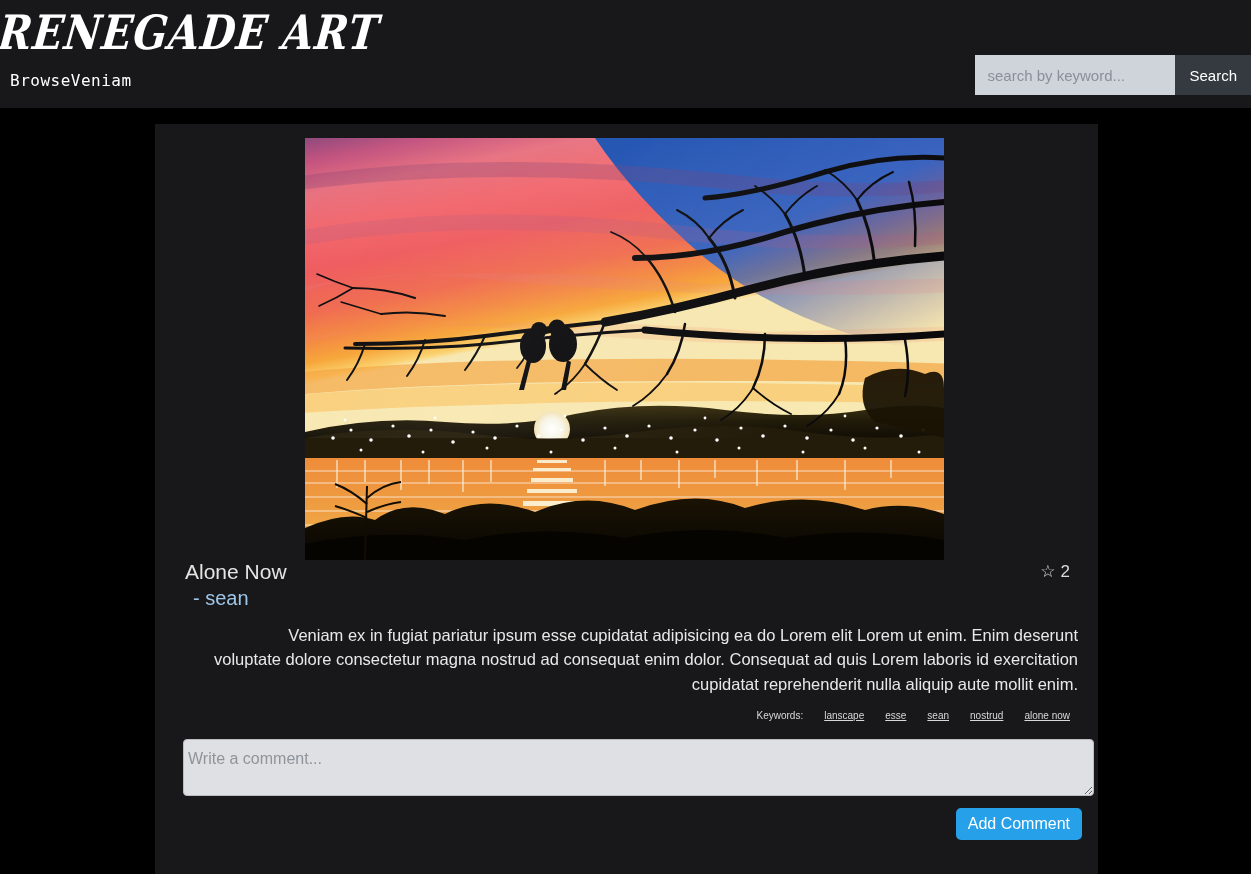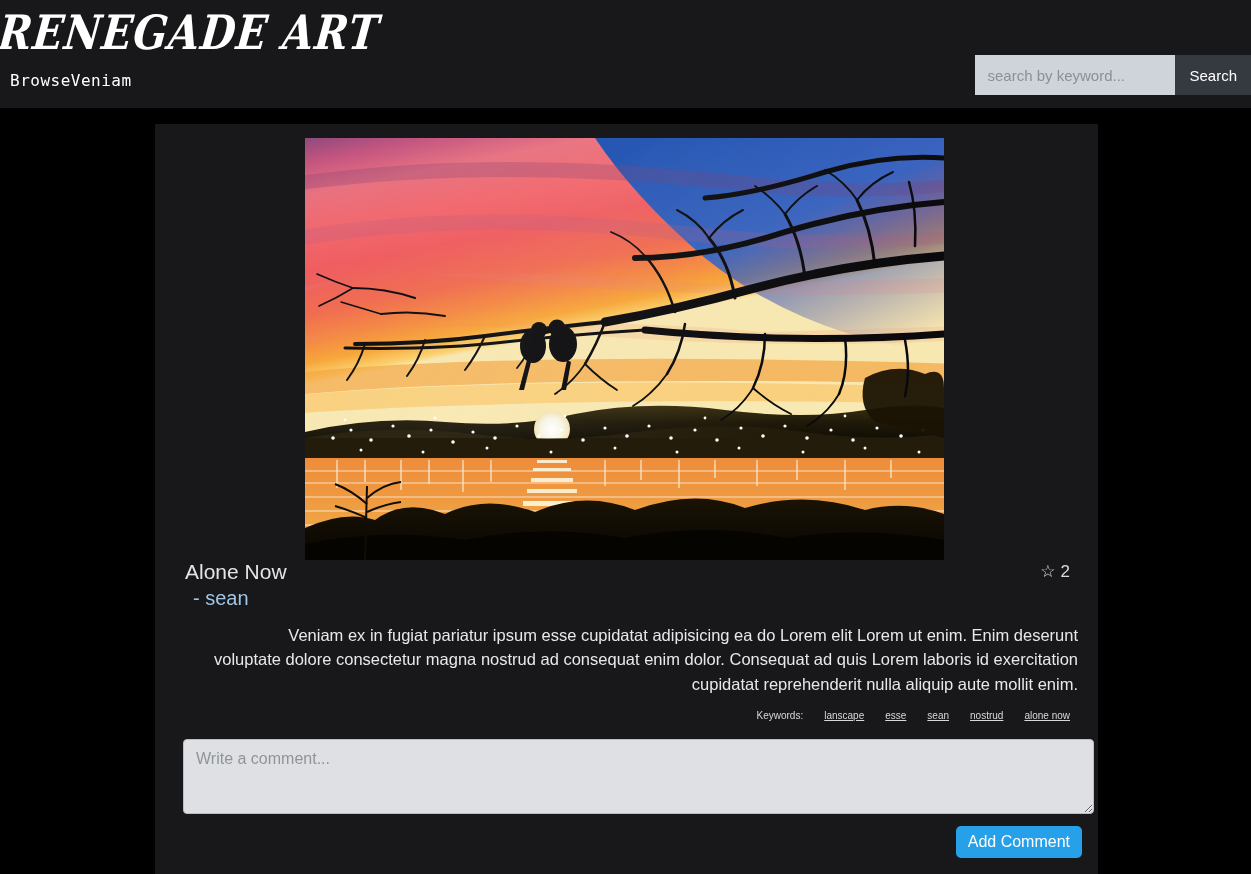--- a/index.html
+++ b/index.html
@@ -149,26 +149,26 @@
     color: #d8d8d8;
   }
   .keywords .kw-label { color: #d8d8d8; }
   .keywords .kw { color: #d8d8d8; cursor: pointer; text-decoration: underline; }
 
   
   .comment-form { margin-top: 18px; padding: 0 2px 0 14px; }
   .comment-box {
     display: block;
     width: 911px;
-    height: 75px;
+    height: 57px;
     background: #dee0e3;
     border: 1px solid #b9bcc1;
     border-radius: 4px;
     resize: vertical;
-    padding: 10px 12px;
+    padding: 10px 4px;
     font-size: 16px;
     color: #212529;
     font-family: "Liberation Sans", sans-serif;
     outline: none;
   }
   .comment-box::placeholder { color: #8f949b; }
   .form-actions { display: flex; justify-content: flex-end; margin-top: 12px; padding-right: 0px; }
   .add-comment-btn {
     background: #26a0e8;
     color: #ffffff;

